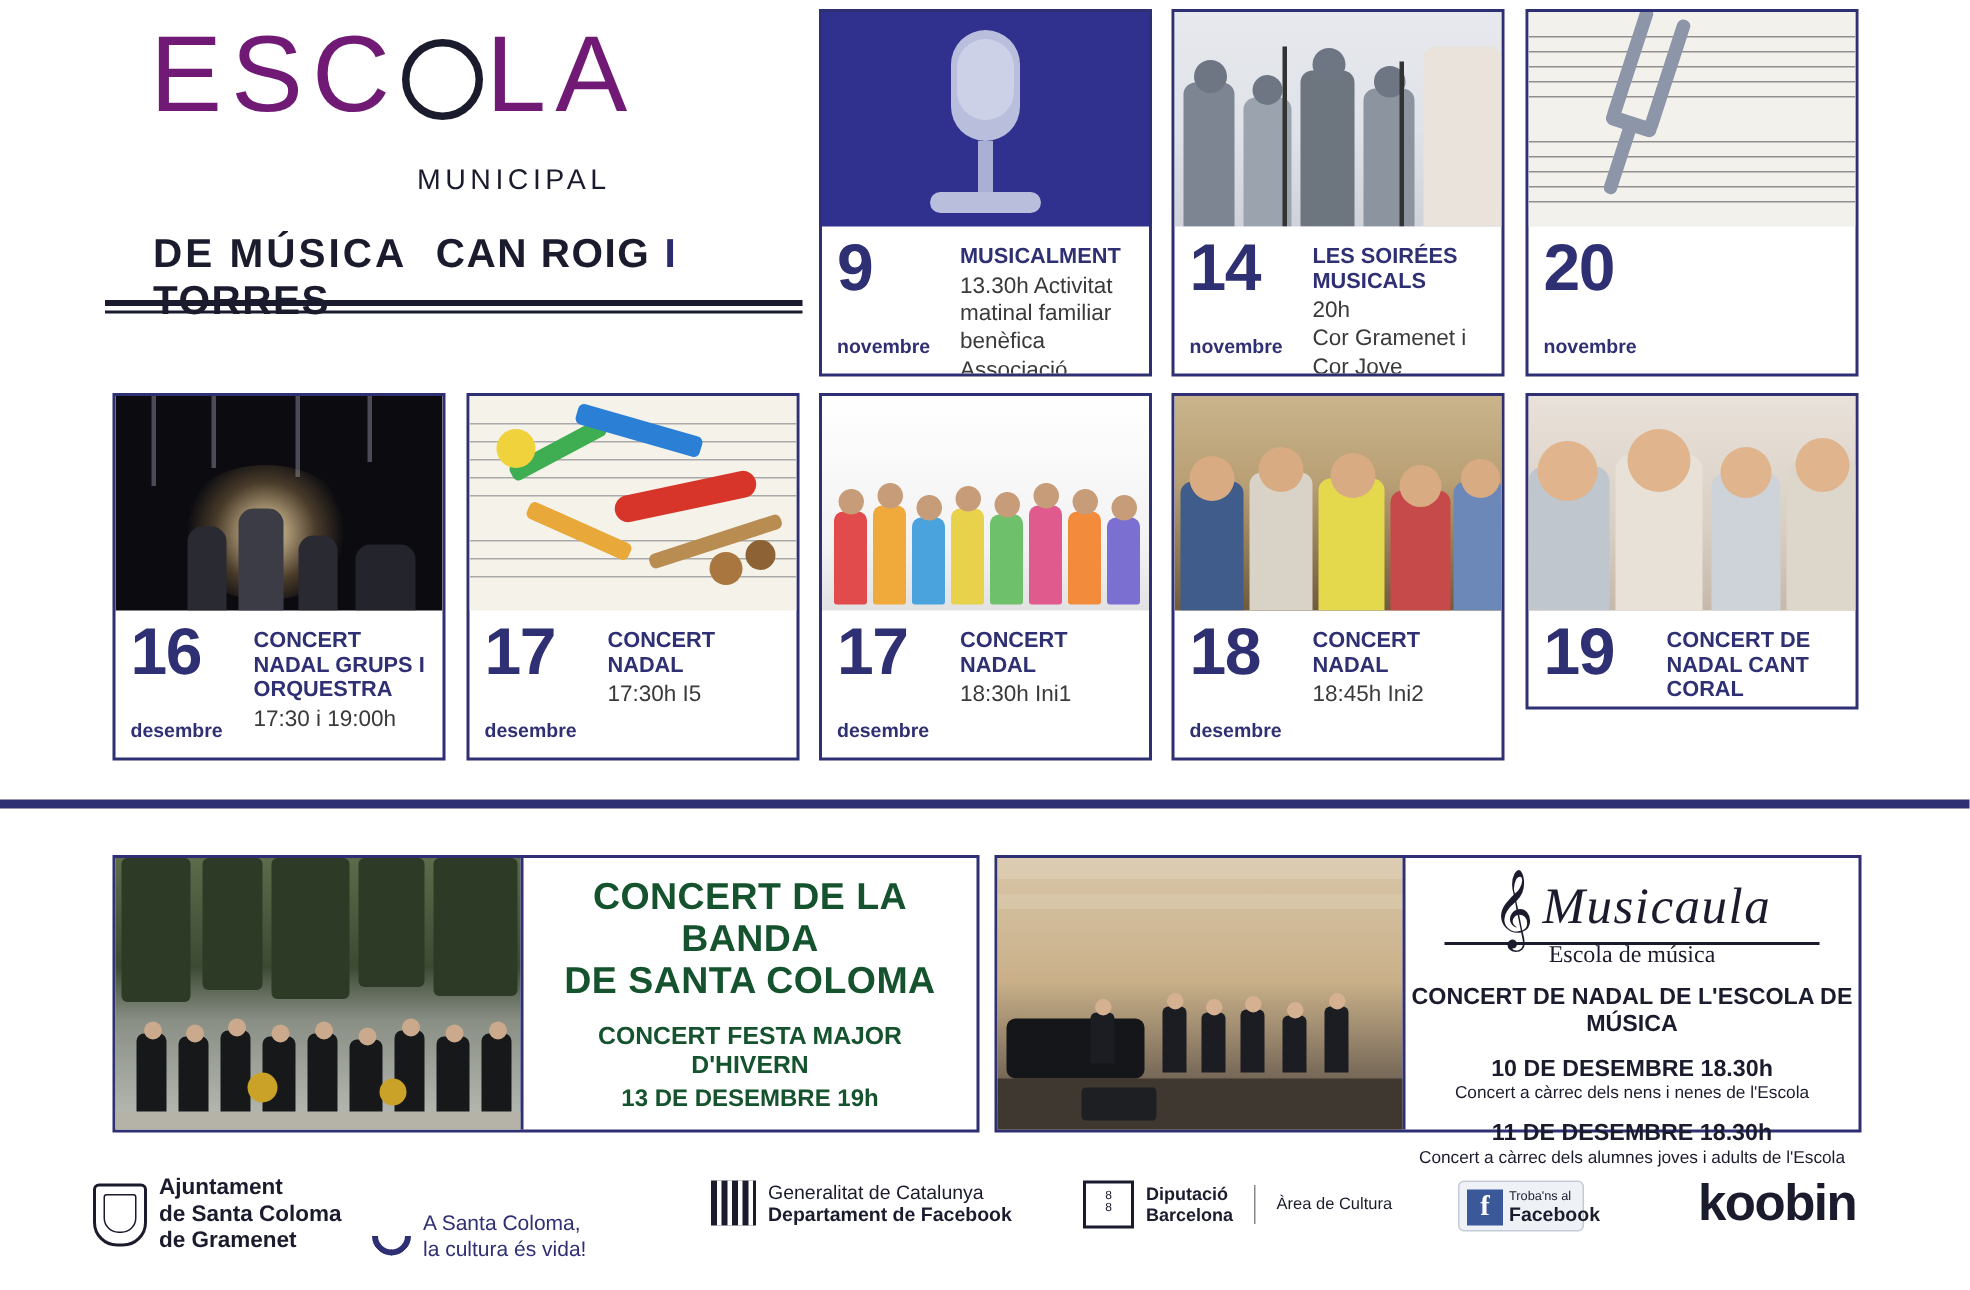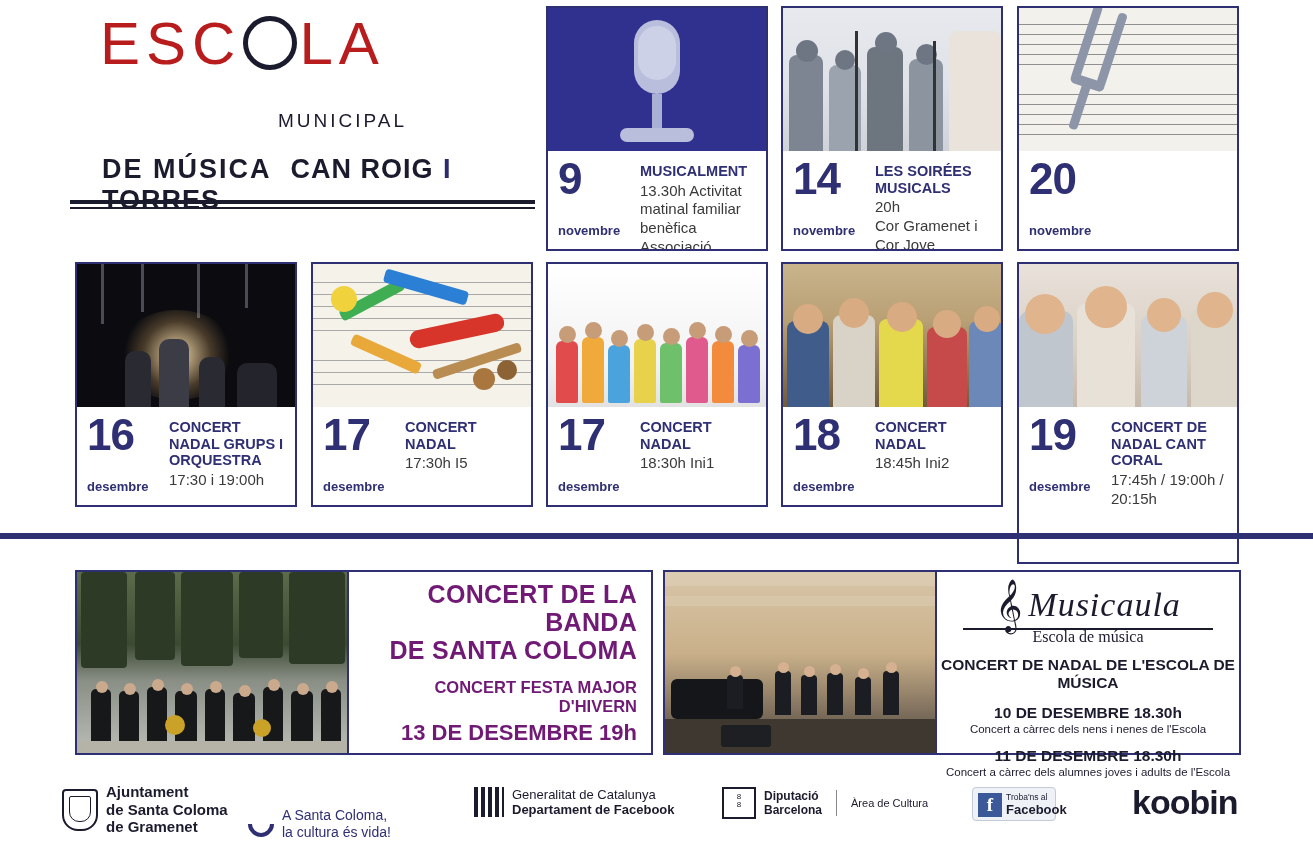--- a/index.html
+++ b/index.html
@@ -11,24 +11,24 @@
     color:#1b1b2e;
     position:relative;
     overflow:hidden;
   }
   .page { position:relative; width:1313px; height:860px; }
 
   
   .logo-block { position:absolute; left:70px; top:14px; width:465px; height:210px; }
   .logo-escola {
     font-family:"Liberation Sans", sans-serif;
-    font-size:60px;
+    font-size:72px;
     letter-spacing:6px;
     font-weight:400;
-    color:#b91c1c;
+    color:#701a75;
     line-height:1;
     position:relative;
     padding-left:30px;
   }
   .logo-escola .ring {
     display:inline-block;
     width:54px; height:54px;
     border:5px solid #1b1b2e;
     border-radius:50%;
     vertical-align:-6px;
@@ -120,24 +120,24 @@
   
   .singk { background:linear-gradient(180deg,#e9e2da 0%,#d9cfc4 60%,#c6b9ab 100%); }
   .singk .kid { position:absolute; bottom:0; border-radius:10px 10px 0 0; }
   .singk .kh { position:absolute; border-radius:50%; background:#e0b48d; }
 
   
   .divider { position:absolute; left:0; top:533px; width:1313px; height:6px; background:#2f2f73; }
 
   
   .panel { position:absolute; border:2px solid #2f2f73; background:#fff; }
-  .banda-title { color:#701a75; text-align:right; font-weight:bold; }
+  .banda-title { color:#14532d; text-align:center; font-weight:bold; }
   .banda-t1 { font-size:25px; line-height:1.12; letter-spacing:0.3px; }
   .banda-t2 { font-size:16.5px; margin-top:14px; }
-  .banda-t3 { font-size:22px; margin-top:4px; }
+  .banda-t3 { font-size:16px; margin-top:4px; }
 
   
   .band { background:linear-gradient(180deg,#5c6b4a 0%,#3c4a33 40%,#8a8f86 60%,#b9bdb6 100%); position:relative; overflow:hidden;}
   .band .tree { position:absolute; top:0; background:#2d3a26; border-radius:4px; }
   .band .musician { position:absolute; background:#16181a; border-radius:5px 5px 0 0; }
   .band .mh { position:absolute; border-radius:50%; background:#caa98c; }
   .band .brass { position:absolute; border-radius:50%; background:#c9a227; }
 
   
   .orch { background:linear-gradient(180deg,#d8c6a8 0%,#c9b089 45%,#7d6e5c 78%,#4a4238 100%); position:relative; overflow:hidden; }
@@ -370,21 +370,21 @@
         <div class="day">18</div>
         <div class="month" style="margin-top:24px;">desembre</div>
       </div>
       <div class="info-right">
         <div class="titl">CONCERT NADAL</div>
         <div class="det">18:45h Ini2</div>
       </div>
     </div>
   </div>
 
-  <div class="card" style="left:1017px; top:262px; width:222px; height:302px;">
+  <div class="card" style="left:1017px; top:262px; width:222px; height:211px;">
     <div class="img singk" style="height:143px;">
       <div class="kid" style="left:0px;  width:54px; height:96px; background:#bfc6cd;"></div>
       <div class="kh" style="left:6px; top:30px; width:40px; height:40px;"></div>
       <div class="kid" style="left:58px; width:58px; height:104px; background:#e7e1d7;"></div>
       <div class="kh" style="left:66px; top:22px; width:42px; height:42px;"></div>
       <div class="kid" style="left:122px; width:46px; height:92px; background:#cdd3d8;"></div>
       <div class="kh" style="left:128px; top:34px; width:34px; height:34px;"></div>
       <div class="kid" style="left:172px; width:48px; height:100px; background:#ddd6cb;"></div>
       <div class="kh" style="left:178px; top:28px; width:36px; height:36px;"></div>
     </div>

